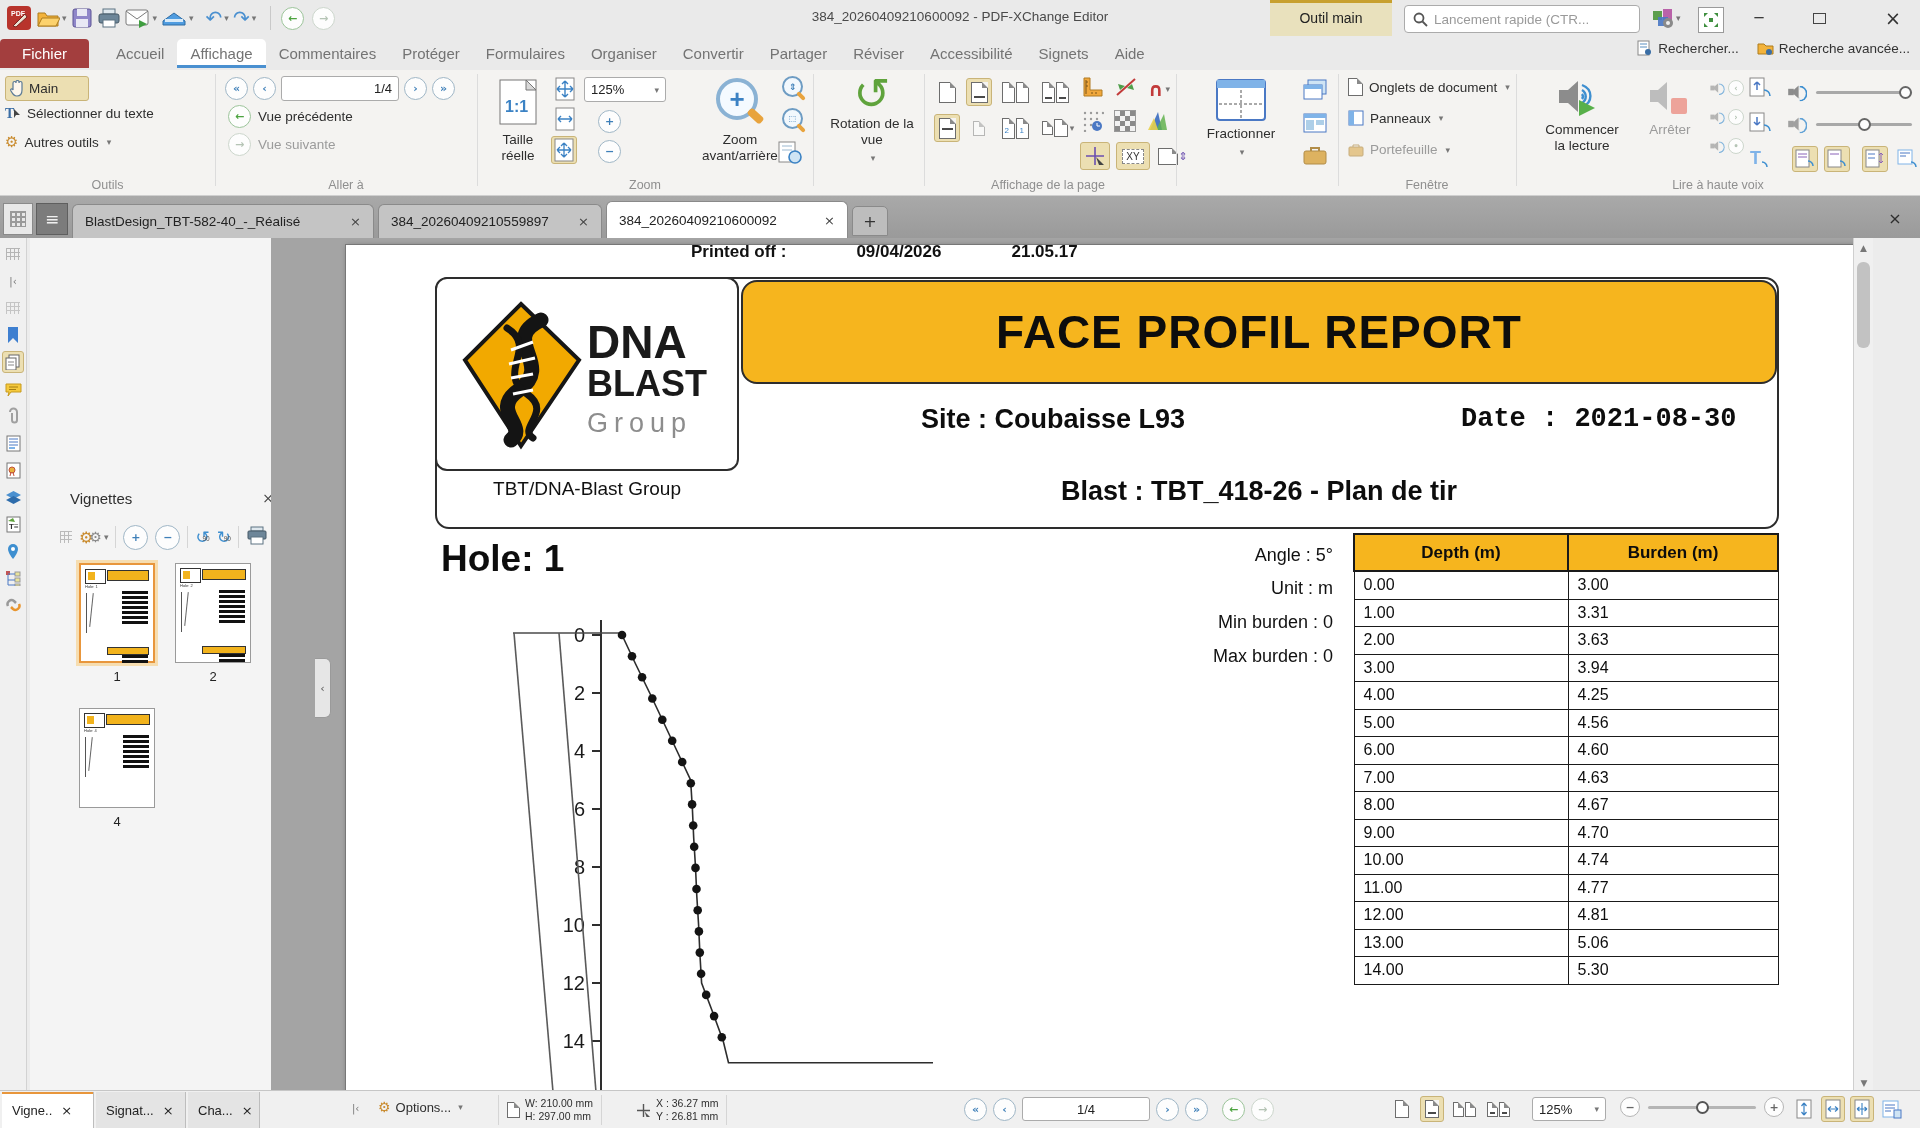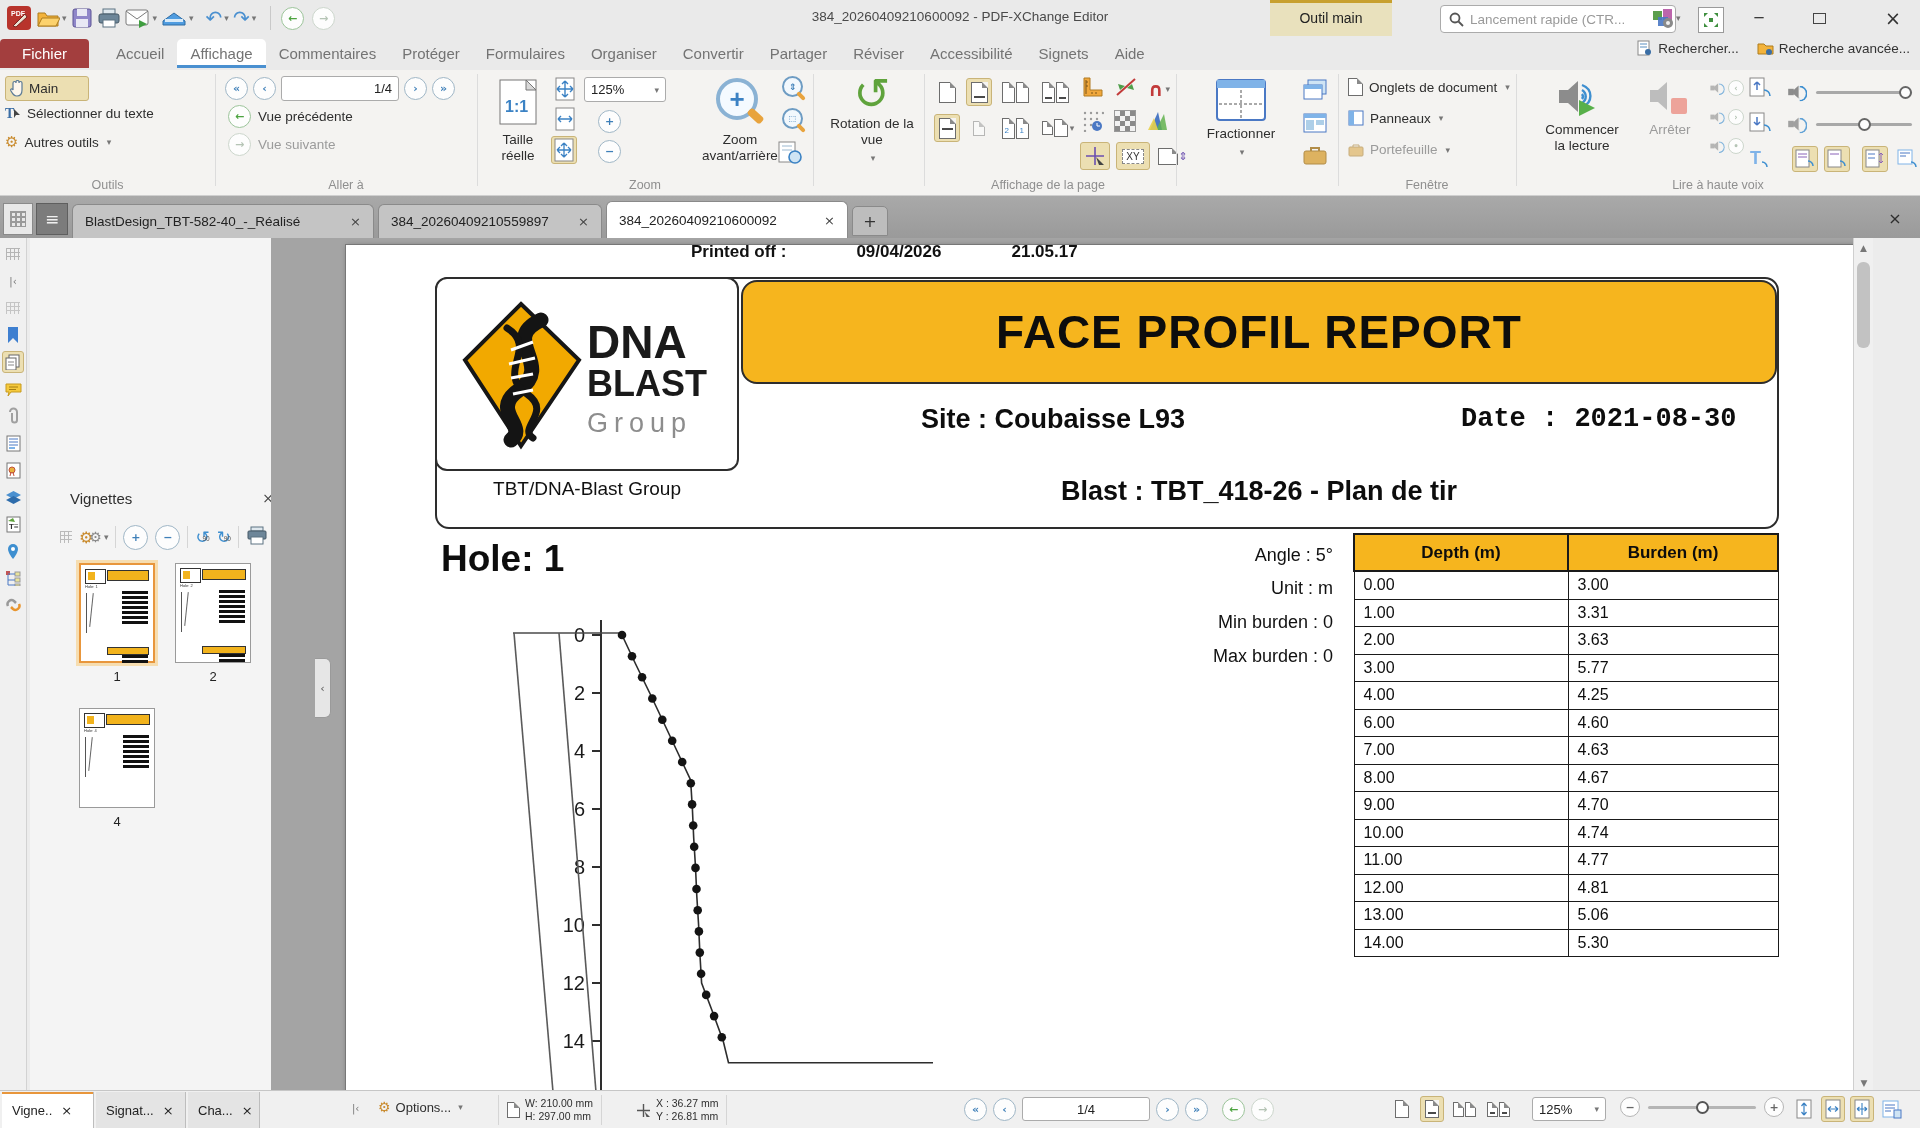--- a/index.html
+++ b/index.html
@@ -12,21 +12,21 @@
   .sym{font-family:"DejaVu Sans",sans-serif;}
 
   
   #titlebar{left:0;top:0;width:1920px;height:36px;background:#eaeaea;}
   #win-title{left:560px;top:9px;width:800px;text-align:center;font-size:13.5px;color:#4a4a4a;}
   .qa-ic{height:26px;margin-right:4px;display:flex;align-items:center;}
   .chev{font-size:9px;color:#777;margin-left:2px;}
   #tan-block{left:1270px;top:0;width:122px;height:70px;background:#e9e1bd;border-top:3px solid #c8a02e;box-sizing:border-box;}
   #outil-main{width:100%;text-align:center;margin-top:7px;font-size:14px;color:#222;}
   #format-tab{width:100%;text-align:center;margin-top:14px;font-size:14.5px;color:#222;}
-  #quick-launch{left:1440px;top:5px;width:236px;height:28px;background:#fff;border:1px solid #ababab;border-radius:4px;display:flex;align-items:center;padding:0 8px;box-sizing:border-box;}
+  #quick-launch{left:1404px;top:5px;width:236px;height:28px;background:#fff;border:1px solid #ababab;border-radius:4px;display:flex;align-items:center;padding:0 8px;box-sizing:border-box;}
   #quick-launch .ph{color:#9a9a9a;font-size:13.5px;margin-left:6px;white-space:nowrap;overflow:hidden;}
   .winbtn{top:0;height:36px;width:46px;display:flex;align-items:center;justify-content:center;color:#333;font-size:15px;}
   #restore-icon{width:11px;height:9px;border:1.5px solid #444;position:relative;background:#eaeaea;}
   #restore-icon::before{content:"";position:absolute;left:2px;top:-5px;width:11px;height:9px;border:1.5px solid #444;z-index:-1;}
 
   
   #menubar{left:0;top:36px;width:1920px;height:34px;background:#eaeaea;}
   .menu-item{font-size:15px;color:#737373;padding:6px 13px;white-space:nowrap;}
   .menu-fichier{background:#a33e3e;color:#fff;border-radius:4px 4px 0 0;padding:6px 22px;margin-right:14px;}
   .menu-active{background:#fff;border-radius:5px 5px 0 0;box-shadow:inset 0 -3px 0 #4a90d0;}
@@ -846,25 +846,29 @@
         <tr>
           <td>1.00</td>
           <td>3.31</td>
         </tr>
         <tr>
           <td>2.00</td>
           <td>3.63</td>
         </tr>
         <tr>
           <td>3.00</td>
-          <td>5.77</td>
+          <td>3.94</td>
         </tr>
         <tr>
           <td>4.00</td>
           <td>4.25</td>
+        </tr>
+        <tr>
+          <td>5.00</td>
+          <td>4.56</td>
         </tr>
         <tr>
           <td>6.00</td>
           <td>4.60</td>
         </tr>
         <tr>
           <td>7.00</td>
           <td>4.63</td>
         </tr>
         <tr>

